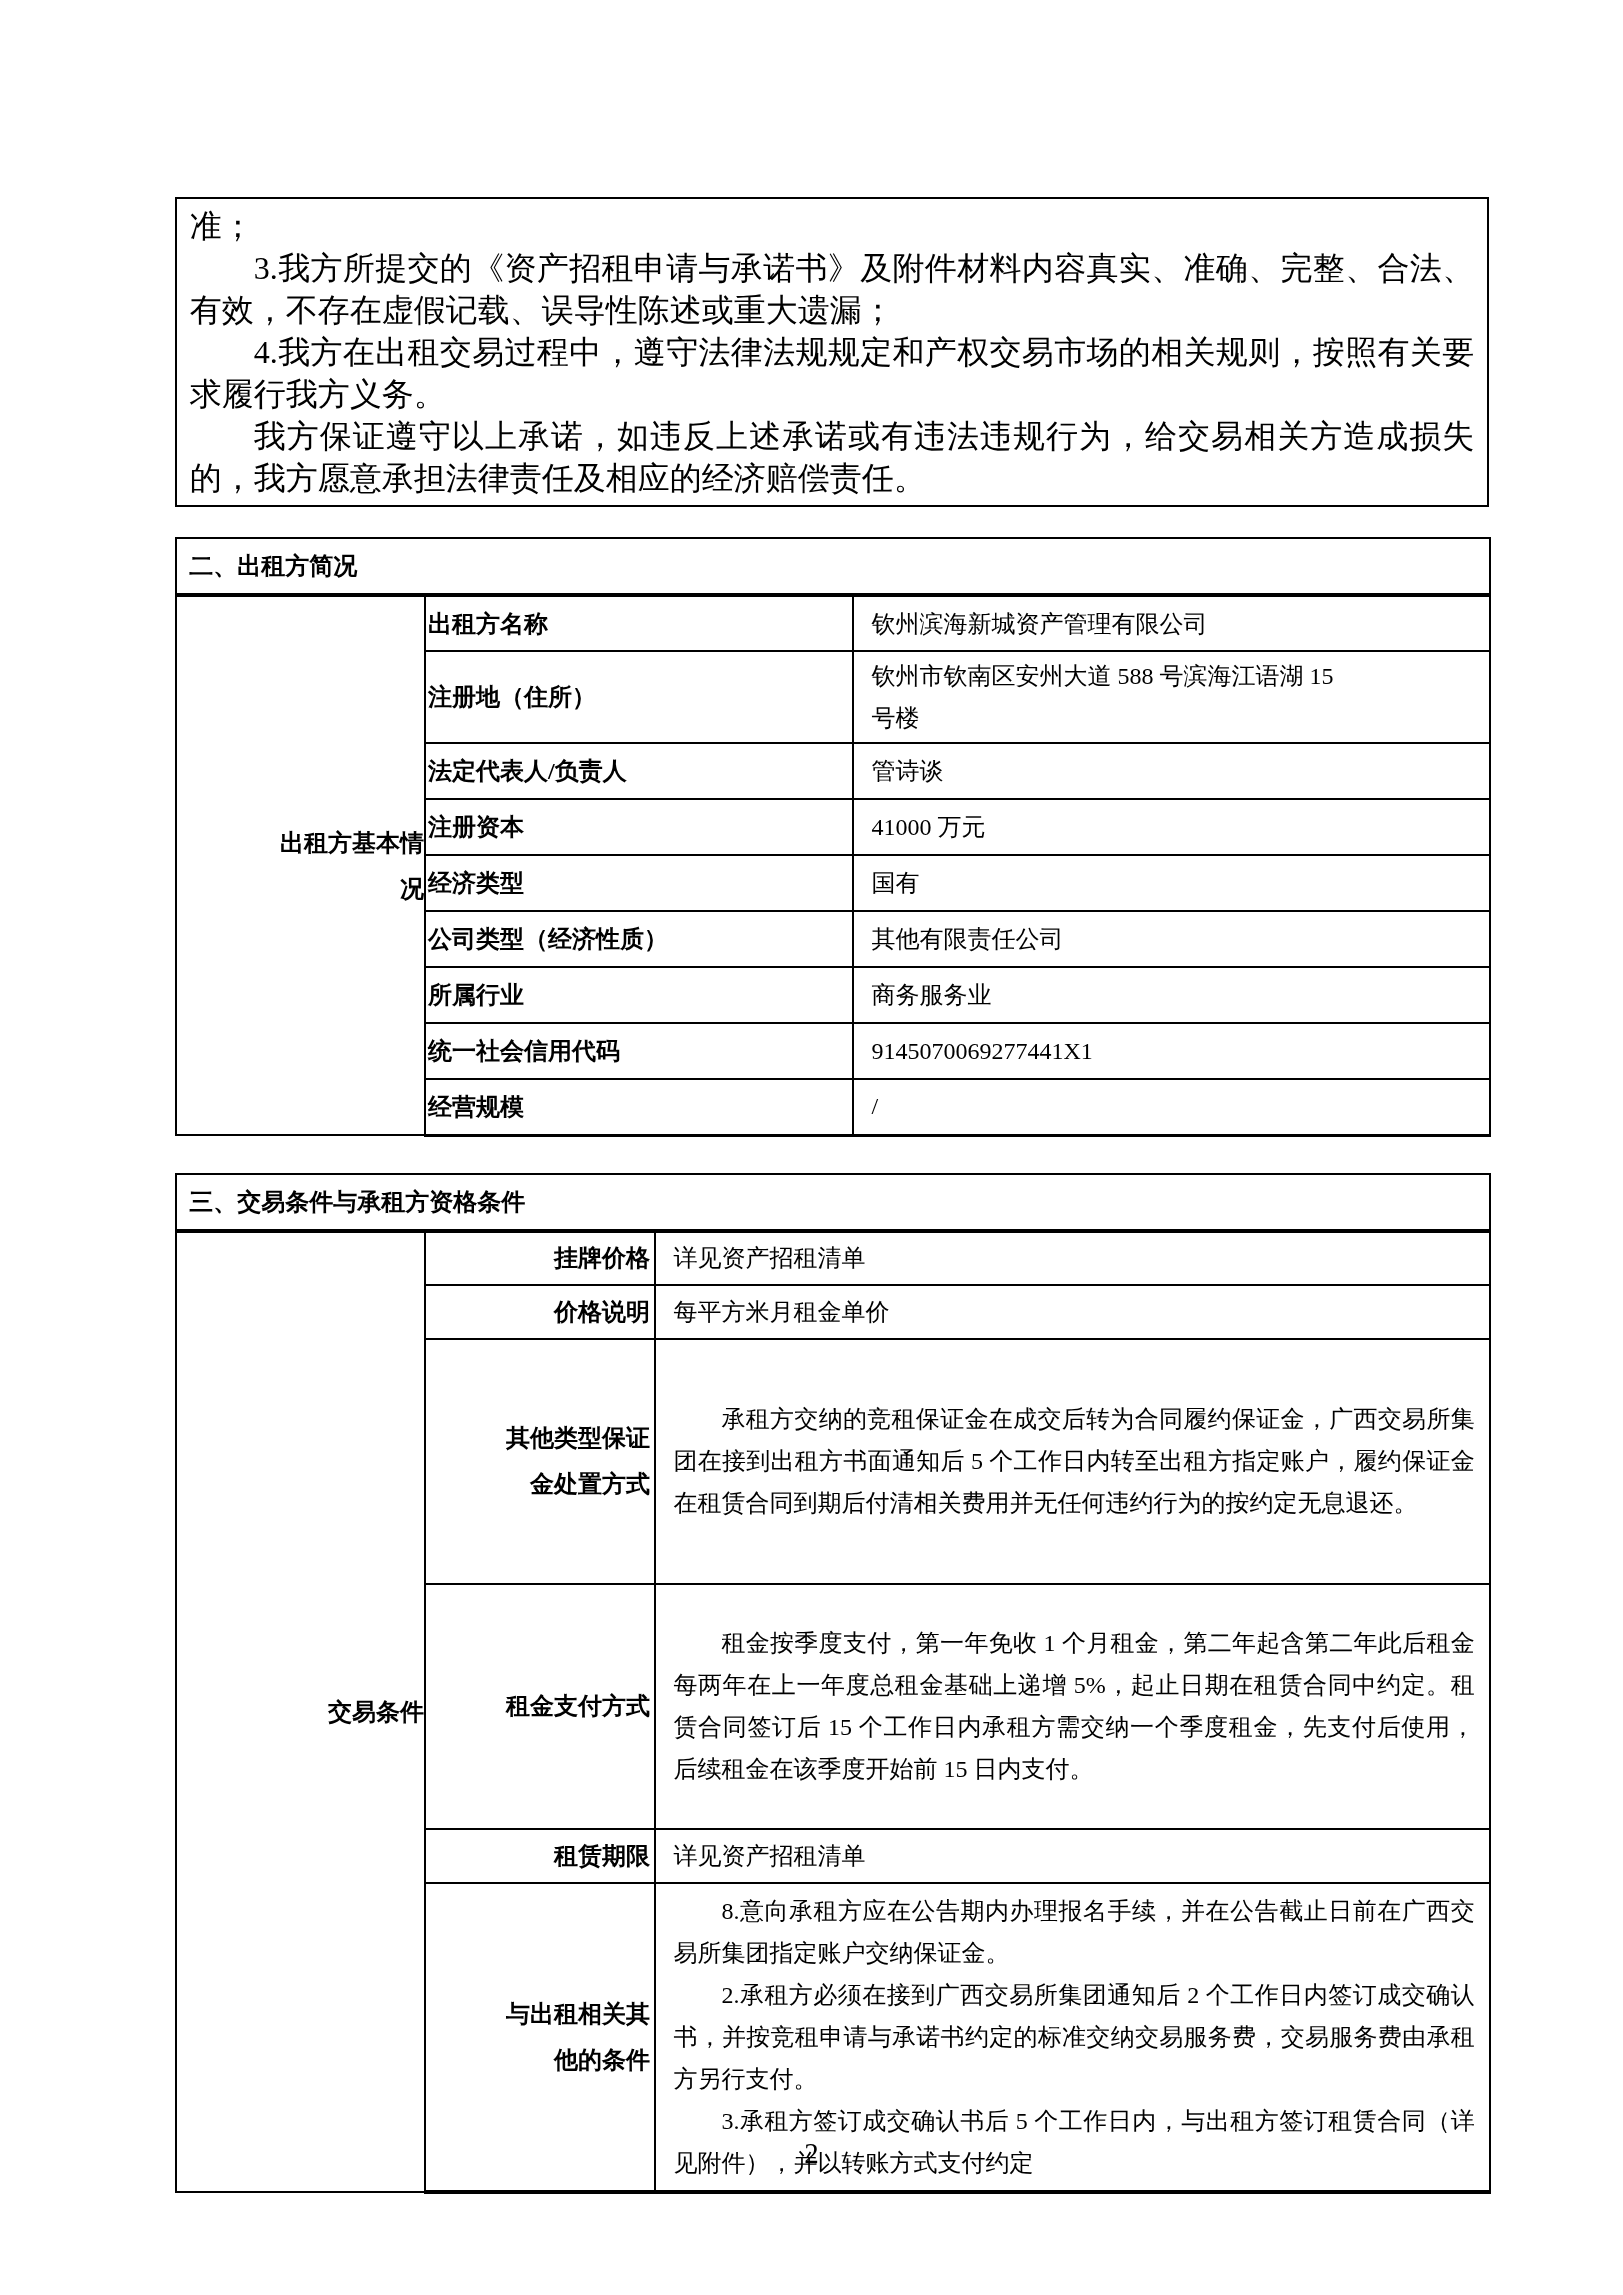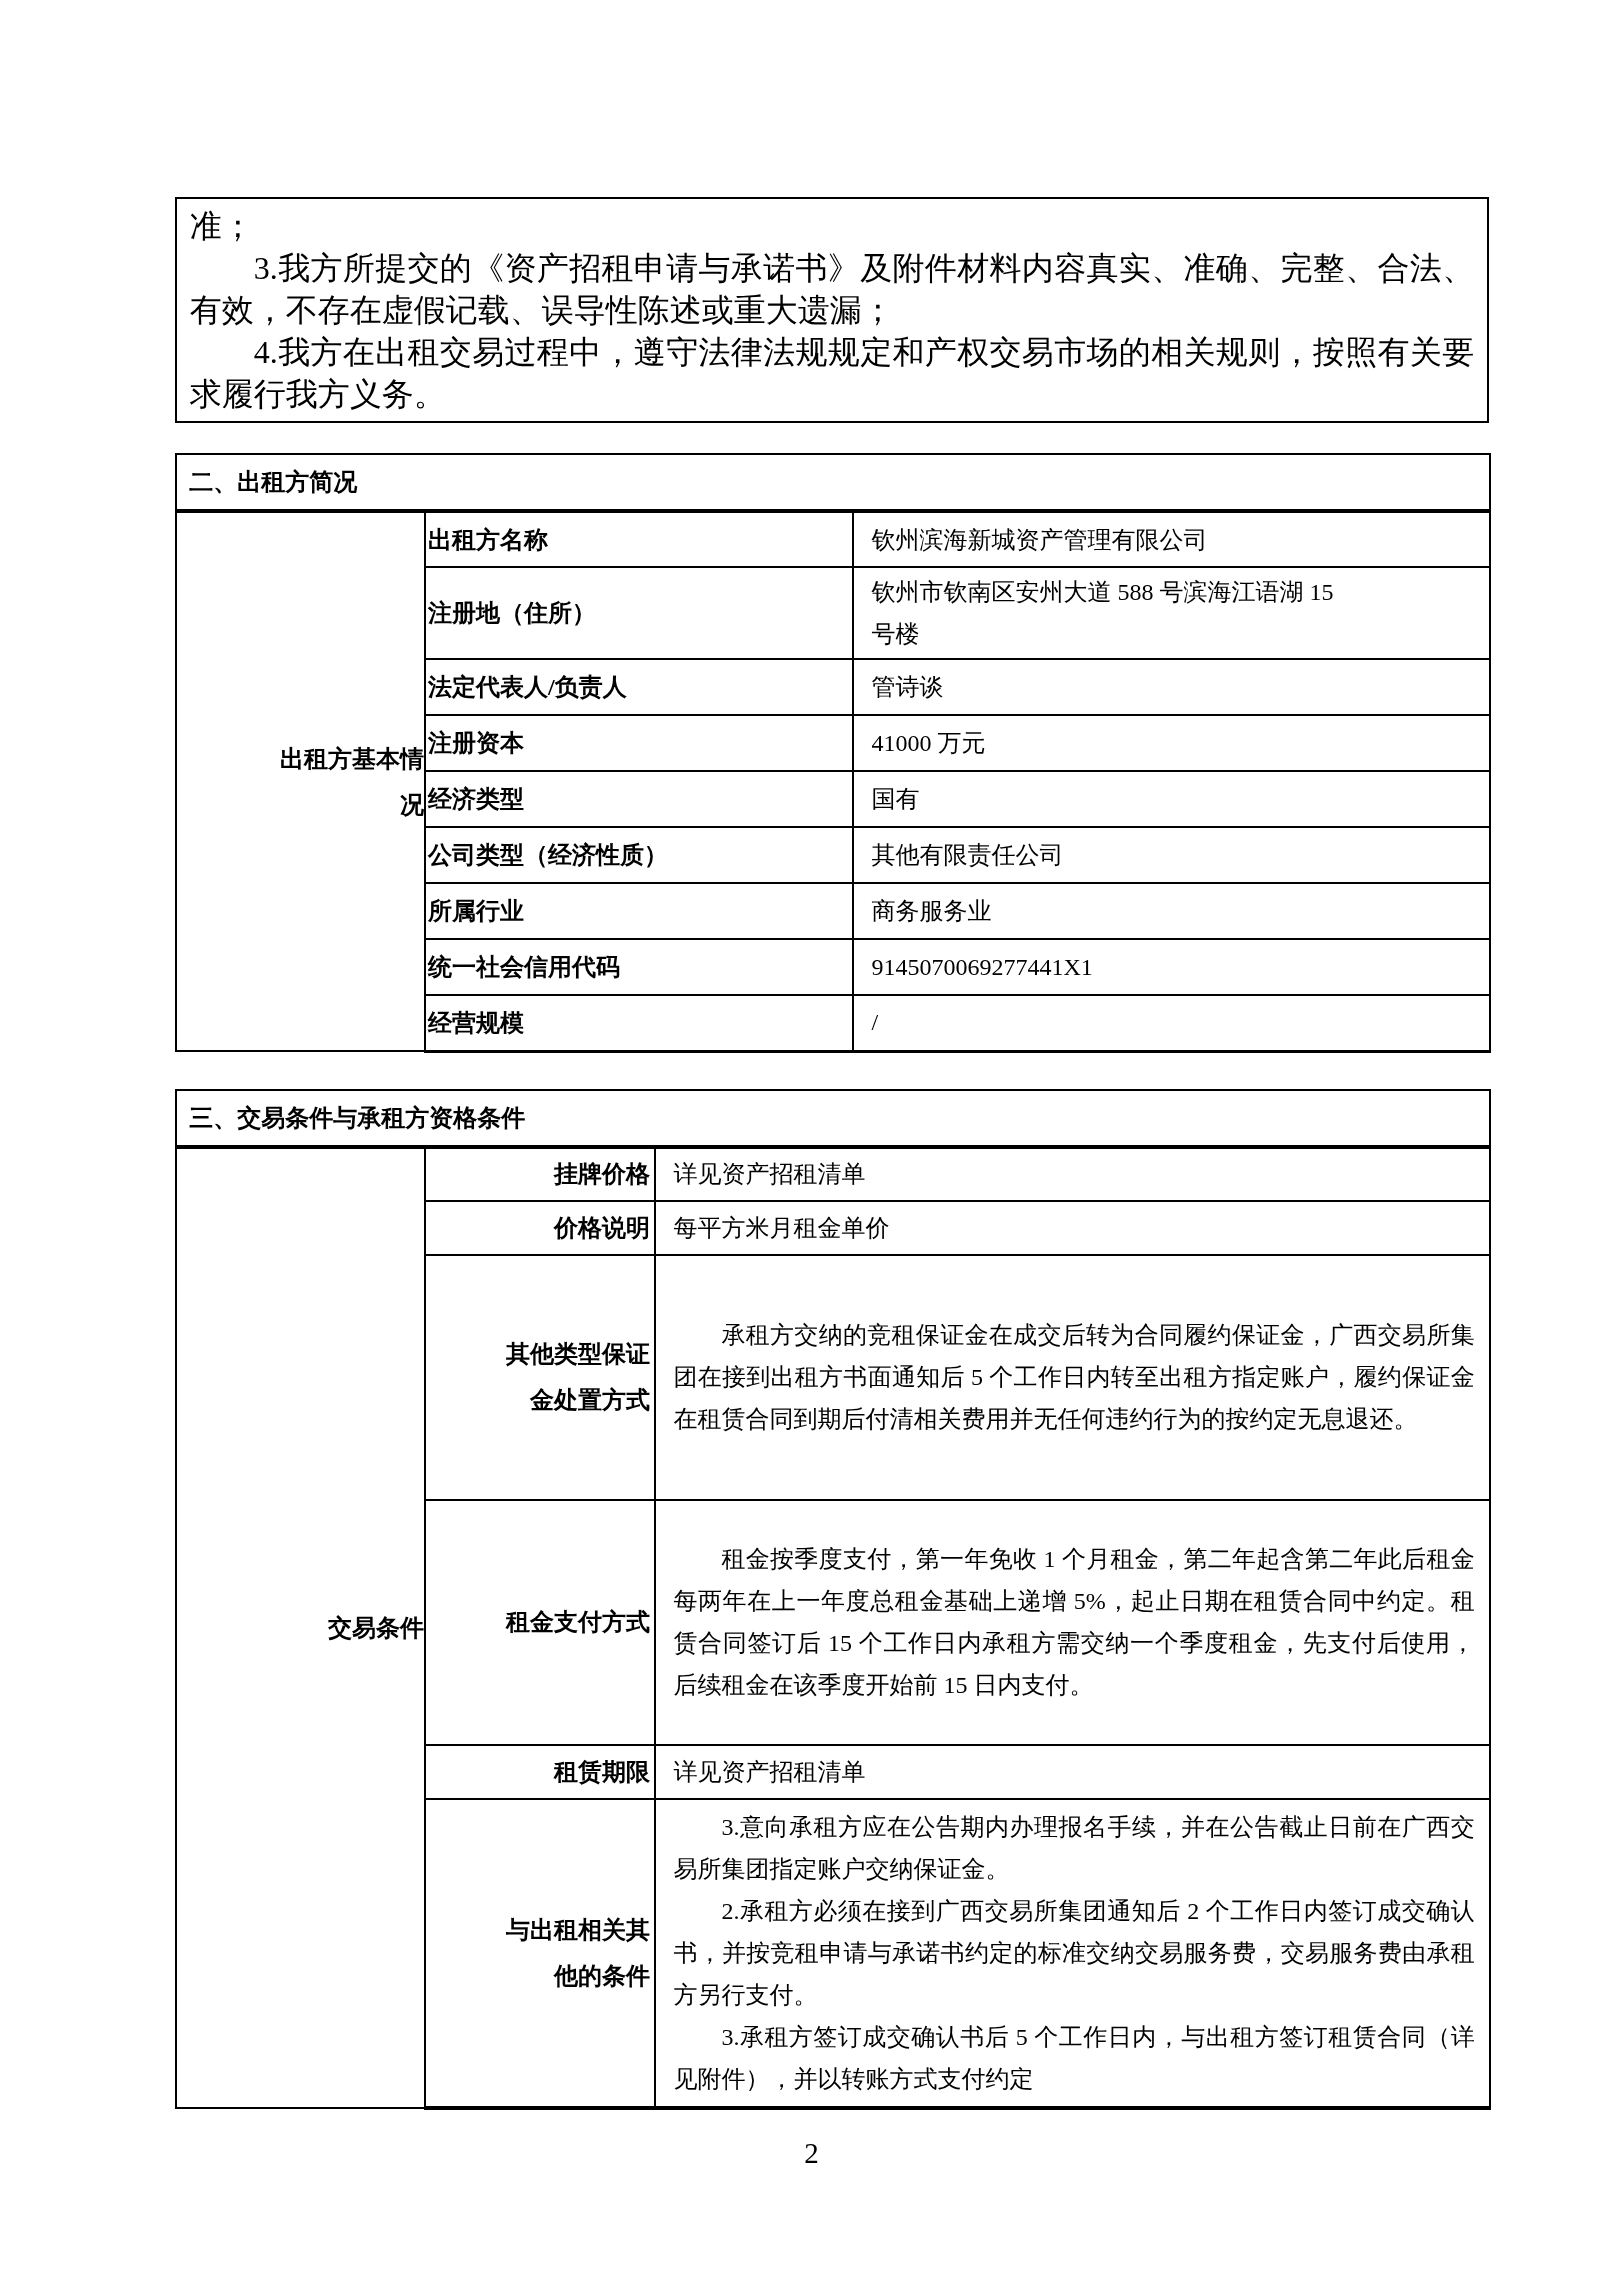--- a/index.html
+++ b/index.html
@@ -43,20 +43,21 @@
 </head>
 <body>
 
 <div class="page">
   <div class="content">
 
     <div class="box">
       <p>准；</p>
       <p class="ind">3.我方所提交的《资产招租申请与承诺书》及附件材料内容真实、准确、完整、合法、有效，不存在虚假记载、误导性陈述或重大遗漏；</p>
       <p class="ind">4.我方在出租交易过程中，遵守法律法规规定和产权交易市场的相关规则，按照有关要求履行我方义务。</p>
+      <p class="ind">我方保证遵守以上承诺，如违反上述承诺或有违法违规行为，给交易相关方造成损失的，我方愿意承担法律责任及相应的经济赔偿责任。</p>
     </div>
 
     <table class="t2">
       <colgroup>
           <col style="width:249px">
           <col style="width:428px">
           <col style="width:637px">
         </colgroup>
       <tbody>
           <tr>
@@ -137,21 +138,21 @@
         </td>
       </tr>
       <tr class="h106">
         <td class="lblc">租赁期限</td>
         <td class="val">详见资产招租清单</td>
       </tr>
       <tr class="h600">
         <td class="lblc">与出租相关其
 他的条件</td>
         <td class="valp">
-          <p>3.意向承租方应在公告期内办理报名手续，并在公告截止日前在广西交易所集团指定账户交纳保证金。</p>
+          <p>8.意向承租方应在公告期内办理报名手续，并在公告截止日前在广西交易所集团指定账户交纳保证金。</p>
           <p>2.承租方必须在接到广西交易所集团通知后 2 个工作日内签订成交确认书，并按竞租申请与承诺书约定的标准交纳交易服务费，交易服务费由承租方另行支付。</p>
           <p>3.承租方签订成交确认书后 5 个工作日内，与出租方签订租赁合同（详见附件），并以转账方式支付约定</p>
         </td>
       </tr>
     </tbody>
       </table>
 
   </div>
 
   <div class="pageno">2</div>

